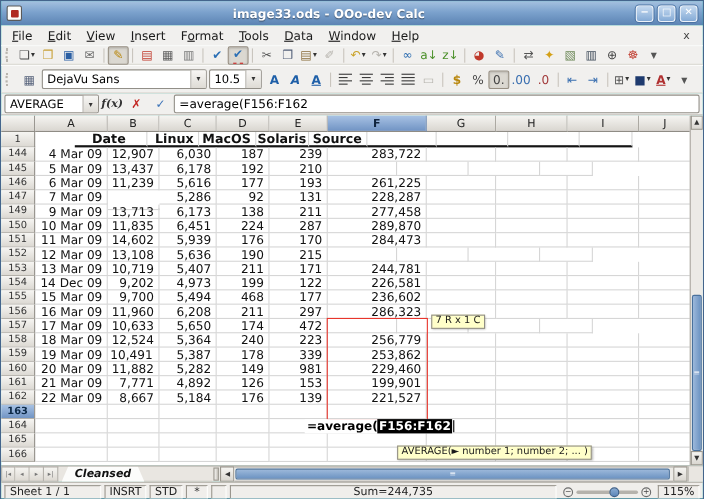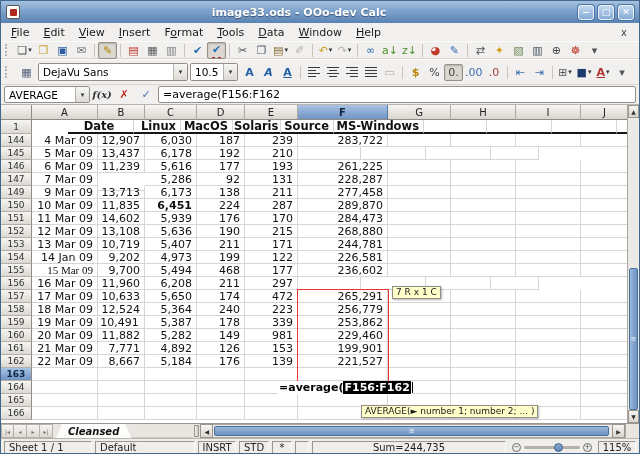--- a/index.html
+++ b/index.html
@@ -379,21 +379,20 @@
           <div class="chdr" style="width: 65px;">I</div>
           <div class="chdr" style="width: 48px;">J</div>
         </div>
         <div class="grow hdr">
           <div class="rhdr">1</div>
           <div class="cell c0" style="width: 66px; margin-left: 36px;">Date</div>
           <div class="cell" style="width: 47px;">Linux</div>
           <div class="cell" style="width: 52px;">MacOS</div>
           <div class="cell" style="width: 48px;">Solaris</div>
           <div class="cell" style="width: 53px;">Source</div>
-          <div class="cell" style="width: 90px;">MS-Windows</div>
           <div class="cell" style="width: 63px;"></div>
           <div class="cell" style="width: 65px;"></div>
           <div class="cell" style="width: 65px;"></div>
           <div class="cell" style="width: 48px;"></div>
         </div>
         <div class="grow">
           <div class="rhdr">144</div>
           <div class="cell c0" style="width: 66px;">4 Mar 09</div>
           <div class="cell" style="width: 47px;">12,907</div>
           <div class="cell" style="width: 52px;">6,030</div>
@@ -453,21 +452,21 @@
           <div class="cell" style="width: 90px;">277,458</div>
           <div class="cell" style="width: 63px;"></div>
           <div class="cell" style="width: 65px;"></div>
           <div class="cell" style="width: 65px;"></div>
           <div class="cell" style="width: 48px;"></div>
         </div>
         <div class="grow">
           <div class="rhdr">150</div>
           <div class="cell c0" style="width: 66px;">10 Mar 09</div>
           <div class="cell" style="width: 47px;">11,835</div>
-          <div class="cell" style="width: 52px; font-weight: bold;">6,451</div>
+          <div class="cell" style="width: 52px;">6,451</div>
           <div class="cell" style="width: 48px;">224</div>
           <div class="cell" style="width: 53px;">287</div>
           <div class="cell" style="width: 90px;">289,870</div>
           <div class="cell" style="width: 63px;"></div>
           <div class="cell" style="width: 65px;"></div>
           <div class="cell" style="width: 65px;"></div>
           <div class="cell" style="width: 48px;"></div>
         </div>
         <div class="grow">
           <div class="rhdr">151</div>
@@ -482,85 +481,84 @@
           <div class="cell" style="width: 65px;"></div>
           <div class="cell" style="width: 48px;"></div>
         </div>
         <div class="grow">
           <div class="rhdr">152</div>
           <div class="cell c0" style="width: 66px;">12 Mar 09</div>
           <div class="cell" style="width: 47px;">13,108</div>
           <div class="cell" style="width: 52px;">5,636</div>
           <div class="cell" style="width: 48px;">190</div>
           <div class="cell" style="width: 53px;">215</div>
-          <div class="cell" style="width: 90px;">268,880</div>
           <div class="cell" style="width: 63px;"></div>
           <div class="cell" style="width: 65px;"></div>
           <div class="cell" style="width: 65px;"></div>
           <div class="cell" style="width: 48px;"></div>
         </div>
         <div class="grow">
           <div class="rhdr">153</div>
           <div class="cell c0" style="width: 66px;">13 Mar 09</div>
           <div class="cell" style="width: 47px;">10,719</div>
           <div class="cell" style="width: 52px;">5,407</div>
           <div class="cell" style="width: 48px;">211</div>
           <div class="cell" style="width: 53px;">171</div>
           <div class="cell" style="width: 90px;">244,781</div>
           <div class="cell" style="width: 63px;"></div>
           <div class="cell" style="width: 65px;"></div>
           <div class="cell" style="width: 65px;"></div>
           <div class="cell" style="width: 48px;"></div>
         </div>
         <div class="grow">
           <div class="rhdr">154</div>
-          <div class="cell c0" style="width: 66px;">14 Jan 09</div>
+          <div class="cell c0" style="width: 66px;">14 Dec 09</div>
           <div class="cell" style="width: 47px;">9,202</div>
           <div class="cell" style="width: 52px;">4,973</div>
           <div class="cell" style="width: 48px;">199</div>
           <div class="cell" style="width: 53px;">122</div>
           <div class="cell" style="width: 90px;">226,581</div>
           <div class="cell" style="width: 63px;"></div>
           <div class="cell" style="width: 65px;"></div>
           <div class="cell" style="width: 65px;"></div>
           <div class="cell" style="width: 48px;"></div>
         </div>
         <div class="grow">
           <div class="rhdr">155</div>
-          <div class="cell c0" style="width: 66px; font-family: Liberation Serif, serif;">15 Mar 09</div>
+          <div class="cell c0" style="width: 66px;">15 Mar 09</div>
           <div class="cell" style="width: 47px;">9,700</div>
           <div class="cell" style="width: 52px;">5,494</div>
           <div class="cell" style="width: 48px;">468</div>
           <div class="cell" style="width: 53px;">177</div>
           <div class="cell" style="width: 90px;">236,602</div>
           <div class="cell" style="width: 63px;"></div>
           <div class="cell" style="width: 65px;"></div>
           <div class="cell" style="width: 65px;"></div>
           <div class="cell" style="width: 48px;"></div>
         </div>
         <div class="grow">
           <div class="rhdr">156</div>
           <div class="cell c0" style="width: 66px;">16 Mar 09</div>
           <div class="cell" style="width: 47px;">11,960</div>
           <div class="cell" style="width: 52px;">6,208</div>
           <div class="cell" style="width: 48px;">211</div>
           <div class="cell" style="width: 53px;">297</div>
+          <div class="cell" style="width: 90px;">286,323</div>
           <div class="cell" style="width: 63px;"></div>
           <div class="cell" style="width: 65px;"></div>
           <div class="cell" style="width: 65px;"></div>
           <div class="cell" style="width: 48px;"></div>
         </div>
         <div class="grow">
           <div class="rhdr">157</div>
           <div class="cell c0" style="width: 66px;">17 Mar 09</div>
           <div class="cell" style="width: 47px;">10,633</div>
           <div class="cell" style="width: 52px;">5,650</div>
           <div class="cell" style="width: 48px;">174</div>
           <div class="cell" style="width: 53px;">472</div>
-          <div class="cell" style="width: 90px;">265,291</div>
           <div class="cell" style="width: 63px;"></div>
           <div class="cell" style="width: 65px;"></div>
           <div class="cell" style="width: 65px;"></div>
           <div class="cell" style="width: 48px;"></div>
         </div>
         <div class="grow">
           <div class="rhdr">158</div>
           <div class="cell c0" style="width: 66px;">18 Mar 09</div>
           <div class="cell" style="width: 47px;">12,524</div>
           <div class="cell" style="width: 52px;">5,364</div>
@@ -707,21 +705,20 @@
       <div class="htrack">
         <div class="hthumb">≡</div>
       </div>
       <div class="harrow">▶</div>
     </div>
     <div class="scorner"></div>
   </div>
 
   <div class="statusbar">
     <div class="sfield w-sheet">Sheet 1 / 1</div>
-    <div class="sfield w-style">Default</div>
     <div class="sfield w-ins">INSRT</div>
     <div class="sfield w-std">STD</div>
     <div class="sfield w-mod">*</div>
     <div class="sfield w-blank"></div>
     <div class="sfield sum">Sum=244,735</div>
     <div class="slider">
       <div class="scirc">−</div>
       <div class="strack2">
         <div class="sthumb2"></div>
       </div>

